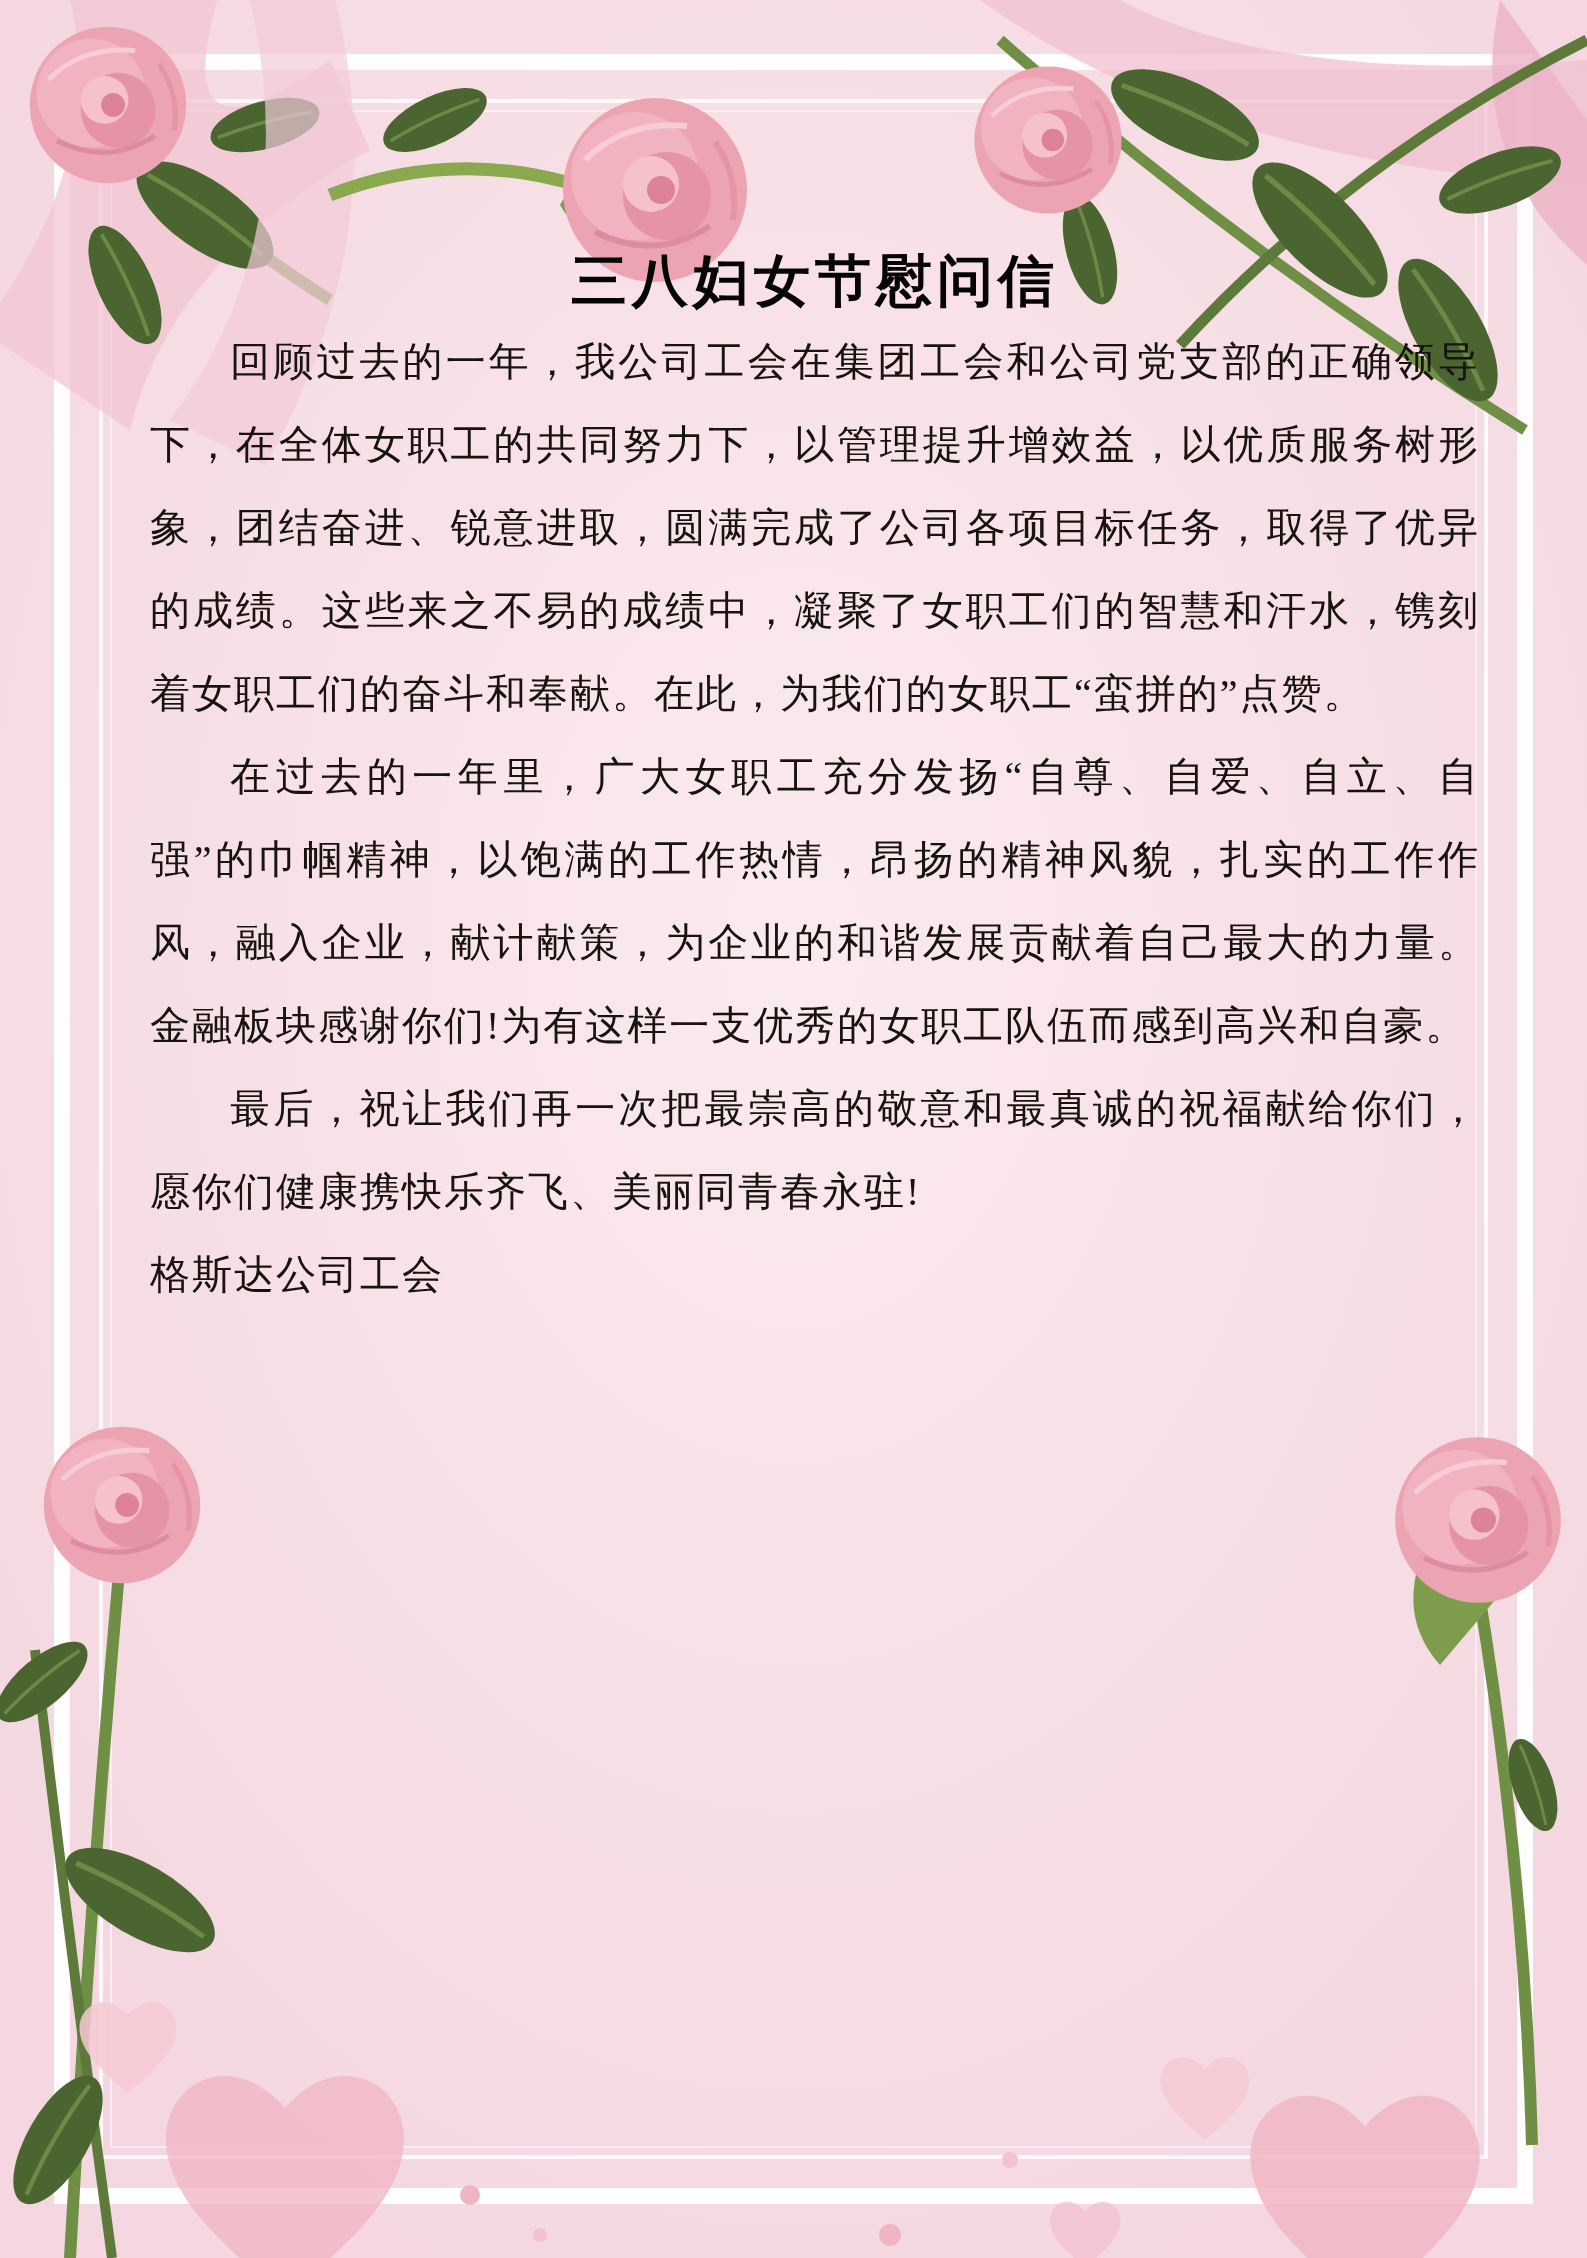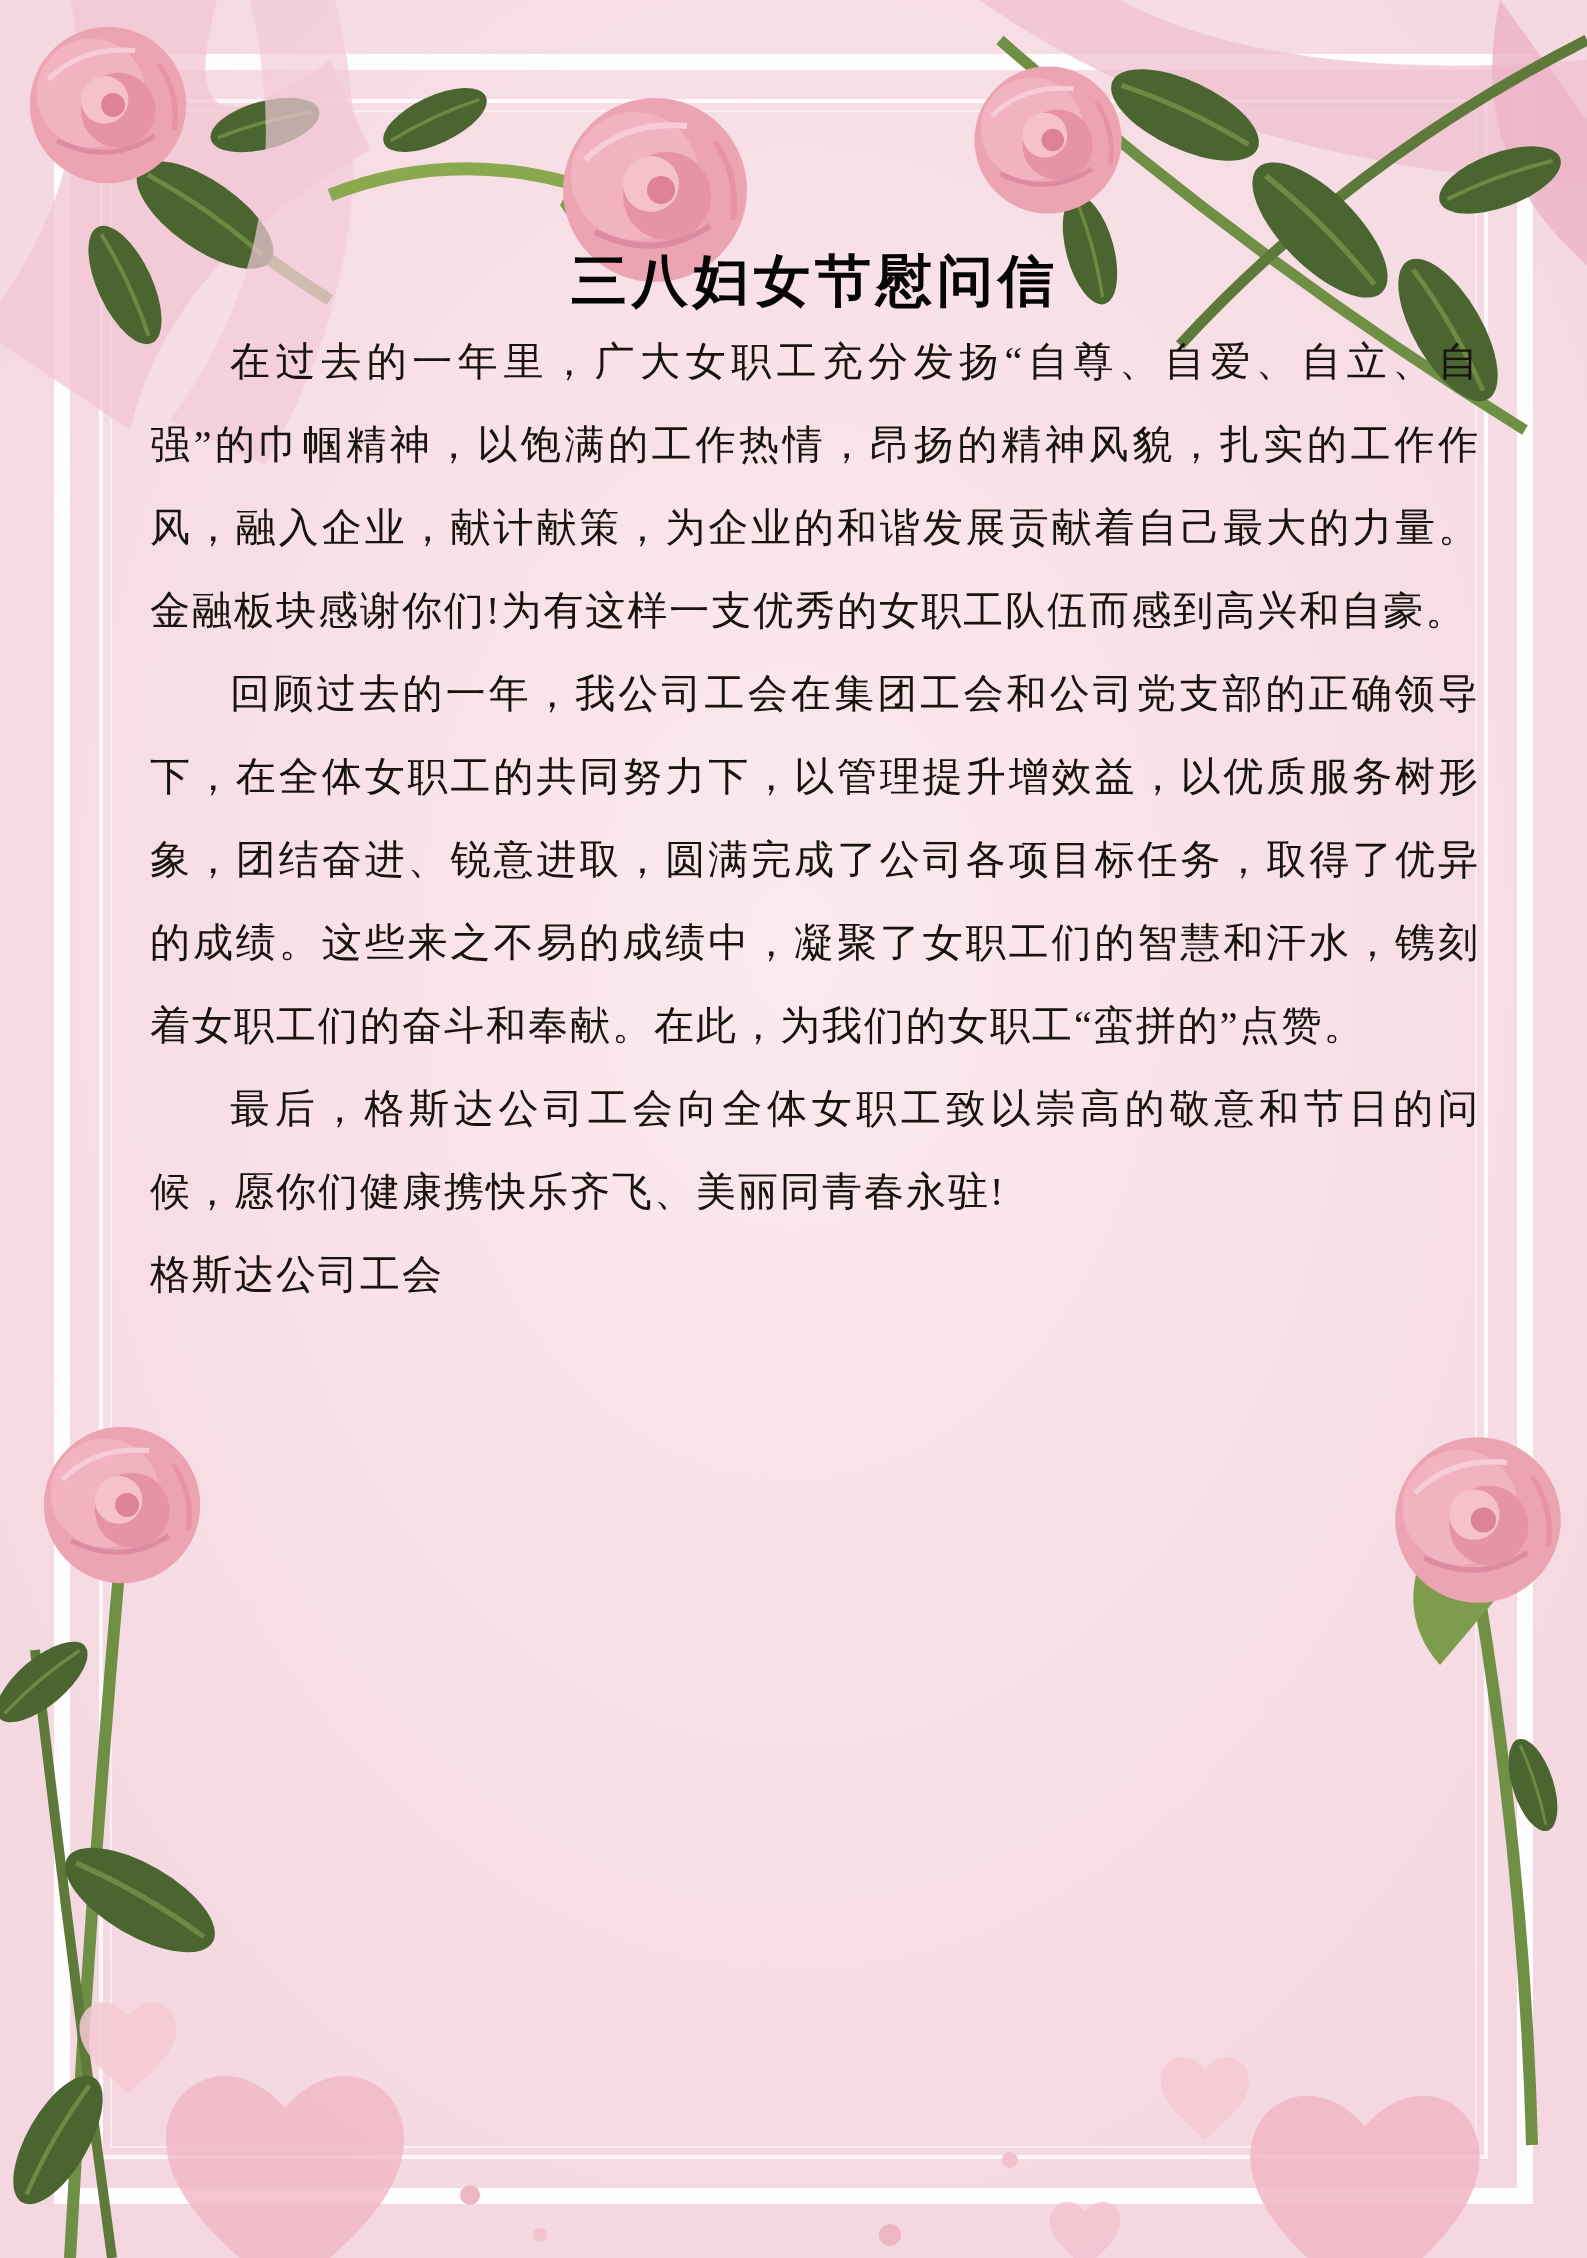--- a/index.html
+++ b/index.html
@@ -137,19 +137,19 @@
       <use href="#heart" transform="translate(1085,2200) scale(0.4)" fill="#f3c0ce" opacity="0.75"></use>
       <circle cx="470" cy="2195" r="10" fill="#eeb6c4"></circle>
       <circle cx="540" cy="2235" r="7" fill="#f2c2cf"></circle>
       <circle cx="1010" cy="2160" r="8" fill="#f2c2cf"></circle>
       <circle cx="890" cy="2235" r="11" fill="#eeb6c4"></circle>
     </g>
   </svg>
 
   <div class="content">
     <h1 class="title">三八妇女节慰问信</h1>
+    <p class="para">回顾过去的一年，我公司工会在集团工会和公司党支部的正确领导下，在全体女职工的共同努力下，以管理提升增效益，以优质服务树形象，团结奋进、锐意进取，圆满完成了公司各项目标任务，取得了优异的成绩。这些来之不易的成绩中，凝聚了女职工们的智慧和汗水，镌刻着女职工们的奋斗和奉献。在此，为我们的女职工“蛮拼的”点赞。</p>
     <p class="para">在过去的一年里，广大女职工充分发扬“自尊、自爱、自立、自强”的巾帼精神，以饱满的工作热情，昂扬的精神风貌，扎实的工作作风，融入企业，献计献策，为企业的和谐发展贡献着自己最大的力量。金融板块感谢你们!为有这样一支优秀的女职工队伍而感到高兴和自豪。</p>
-    <p class="para">回顾过去的一年，我公司工会在集团工会和公司党支部的正确领导下，在全体女职工的共同努力下，以管理提升增效益，以优质服务树形象，团结奋进、锐意进取，圆满完成了公司各项目标任务，取得了优异的成绩。这些来之不易的成绩中，凝聚了女职工们的智慧和汗水，镌刻着女职工们的奋斗和奉献。在此，为我们的女职工“蛮拼的”点赞。</p>
-    <p class="para">最后，格斯达公司工会向全体女职工致以崇高的敬意和节日的问候，愿你们健康携快乐齐飞、美丽同青春永驻!</p>
+    <p class="para">最后，祝让我们再一次把最崇高的敬意和最真诚的祝福献给你们，愿你们健康携快乐齐飞、美丽同青春永驻!</p>
     <p class="signature">格斯达公司工会</p>
   </div>
 
 </div>
 
 </body></html>

